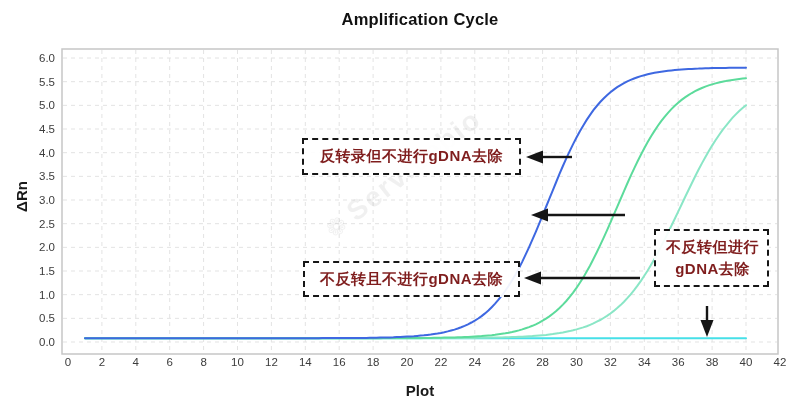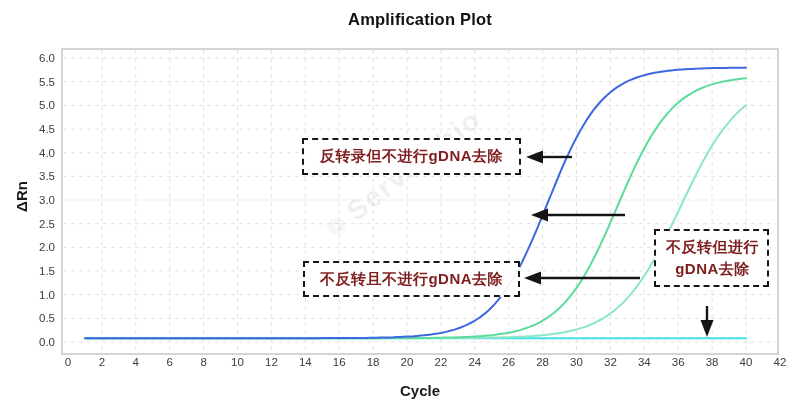--- a/index.html
+++ b/index.html
@@ -36,23 +36,23 @@
   #ann-1{left:305px;top:197px;width:213px;height:36px;}
   #ann-2{left:303px;top:261px;width:217px;height:36px;}
   #ann-3{left:654px;top:229px;width:115px;height:58px;justify-content:flex-start;
          padding-left:10px;white-space:pre-line;line-height:1.45;text-align:center;}
   .tick{font-size:11.5px;fill:#3c3c3c;font-family:"Liberation Sans","DejaVu Sans",sans-serif;}
 </style>
 </head>
 <body>
 
 <div id="stage">
-  <div id="chart-title">Amplification Plot</div>
+  <div id="chart-title">Amplification Cycle</div>
   <div id="y-axis-label">ΔRn</div>
-  <div id="x-axis-label">Cycle</div>
+  <div id="x-axis-label">Plot</div>
 
   <svg id="plot-svg" width="800" height="414">
       <line x1="63" y1="342" x2="777" y2="342" stroke="#e3e3e3" stroke-width="1" stroke-dasharray="4 4"></line>
       <line x1="63" y1="318.335" x2="777" y2="318.335" stroke="#e3e3e3" stroke-width="1" stroke-dasharray="4 4"></line>
       <line x1="63" y1="294.67" x2="777" y2="294.67" stroke="#e3e3e3" stroke-width="1" stroke-dasharray="4 4"></line>
       <line x1="63" y1="271.005" x2="777" y2="271.005" stroke="#e3e3e3" stroke-width="1" stroke-dasharray="4 4"></line>
       <line x1="63" y1="247.34" x2="777" y2="247.34" stroke="#e3e3e3" stroke-width="1" stroke-dasharray="4 4"></line>
       <line x1="63" y1="223.675" x2="777" y2="223.675" stroke="#e3e3e3" stroke-width="1" stroke-dasharray="4 4"></line>
       <line x1="63" y1="200.01" x2="777" y2="200.01" stroke="#e3e3e3" stroke-width="1" stroke-dasharray="4 4"></line>
       <line x1="63" y1="176.345" x2="777" y2="176.345" stroke="#e3e3e3" stroke-width="1" stroke-dasharray="4 4"></line>

